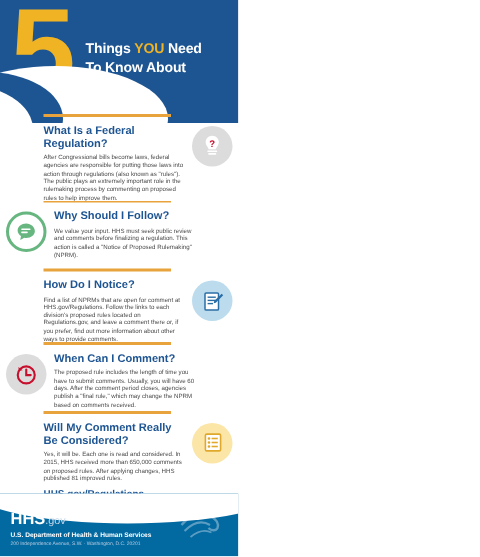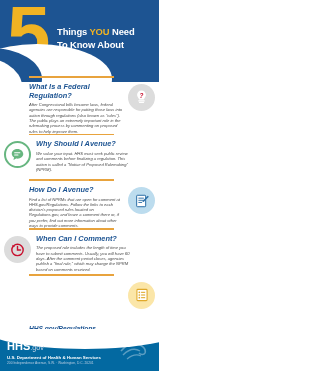--- a/index.html
+++ b/index.html
@@ -40,21 +40,21 @@
   .swoosh2 {
     position:absolute; left:-62px; top:48px; width:104px; height:62px;
     background:#1d5492; border-radius:50%;
   }
   .swoosh3 {
     position:absolute; left:-74px; top:56px; width:96px; height:60px;
     background:#ffffff; border-radius:50%;
   }
 
   
-  .content { position:absolute; left:0; top:76px; width:159px;font-style:italic; }
+  .content { position:absolute; left:0; top:76px; width:159px; }
 
   .section { position:relative; padding:0 0 0 0; }
   .divider {
     height:1.6px; background:#e8a33d; margin:0 auto 4px auto; width:85px;
     margin-left:29px;
   }
   .sec-inner { position:relative; min-height:40px; }
   .sec-title {
     font-size:7.4px; font-weight:bold; color:#1d5492;
     line-height:9px; margin-bottom:2.5px;
@@ -148,40 +148,40 @@
       <div class="divider"></div>
       <div class="sec-inner">
         <div class="icon-circ ic-left ic-green">
           <svg width="15" height="15" viewBox="0 0 24 24">
             <path d="M12 3.2C6.9 3.2 2.8 6.5 2.8 10.6c0 2.4 1.4 4.5 3.6 5.9l-.8 4.3 4.3-2.3c.7.1 1.4.2 2.1.2 5.1 0 9.2-3.3 9.2-7.4S17.1 3.2 12 3.2z" fill="#67b680"></path>
             <rect x="6.6" y="8.4" width="10" height="1.7" rx=".8" fill="#ffffff"></rect>
             <rect x="6.6" y="11.8" width="7" height="1.7" rx=".8" fill="#ffffff"></rect>
           </svg>
         </div>
         <div class="txt-left">
-          <div class="sec-title">Why Should I Avenue?</div>
+          <div class="sec-title">Why Should I Follow?</div>
           <div class="sec-body">We value your input. HHS must seek public review and comments before finalizing a regulation. This action is called a "Notice of Proposed Rulemaking" (NPRM).</div>
         </div>
       </div>
     </div>
 
     <div class="section">
       <div class="divider"></div>
       <div class="sec-inner">
         <div class="icon-circ ic-right ic-blue">
           <svg width="16" height="16" viewBox="0 0 24 24">
             <rect x="4" y="3.4" width="13.5" height="17.2" rx="1.2" fill="#ffffff" stroke="#2a6ea6" stroke-width="1.5"></rect>
             <rect x="6.6" y="7" width="8.2" height="1.4" fill="#2a6ea6"></rect>
             <rect x="6.6" y="10.2" width="8.2" height="1.4" fill="#2a6ea6"></rect>
             <rect x="6.6" y="13.4" width="5.4" height="1.4" fill="#2a6ea6"></rect>
             <path d="M20.6 4.2l1.6 1.6-7.4 7.4-2.1.5.5-2.1z" fill="#2a6ea6"></path>
           </svg>
         </div>
         <div class="txt-right">
-          <div class="sec-title">How Do I Avenue?</div>
+          <div class="sec-title">How Do I Notice?</div>
           <div class="sec-body">Find a list of NPRMs that are open for comment at HHS.gov/Regulations. Follow the links to each division's proposed rules located on Regulations.gov, and leave a comment there or, if you prefer, find out more information about other ways to provide comments.</div>
         </div>
       </div>
     </div>
 
     <div class="section">
       <div class="divider"></div>
       <div class="sec-inner">
         <div class="icon-circ ic-left ic-red">
           <svg width="17" height="17" viewBox="0 0 24 24">
@@ -204,20 +204,24 @@
           <svg width="16" height="16" viewBox="0 0 24 24">
             <rect x="4.4" y="3.6" width="15.2" height="16.8" rx="1.4" fill="#ffffff" stroke="#e0a92b" stroke-width="1.6"></rect>
             <circle cx="8" cy="8" r="1.3" fill="#e0a92b"></circle>
             <circle cx="8" cy="12" r="1.3" fill="#e0a92b"></circle>
             <circle cx="8" cy="16" r="1.3" fill="#e0a92b"></circle>
             <rect x="10.6" y="7.2" width="6.2" height="1.6" fill="#e0a92b"></rect>
             <rect x="10.6" y="11.2" width="6.2" height="1.6" fill="#e0a92b"></rect>
             <rect x="10.6" y="15.2" width="6.2" height="1.6" fill="#e0a92b"></rect>
           </svg>
         </div>
+        <div class="txt-right">
+          <div class="sec-title">Will My Comment Really Be Considered?</div>
+          <div class="sec-body">Yes, it will be. Each one is read and considered. In 2015, HHS received more than 650,000 comments on proposed rules. After applying changes, HHS published 81 improved rules.</div>
+        </div>
       </div>
     </div>
 
     <div class="url-line">HHS.gov/Regulations</div>
 
   </div>
 
   <div class="footer">
     <div class="foot-curve"></div>
     <div class="foot-inner">

